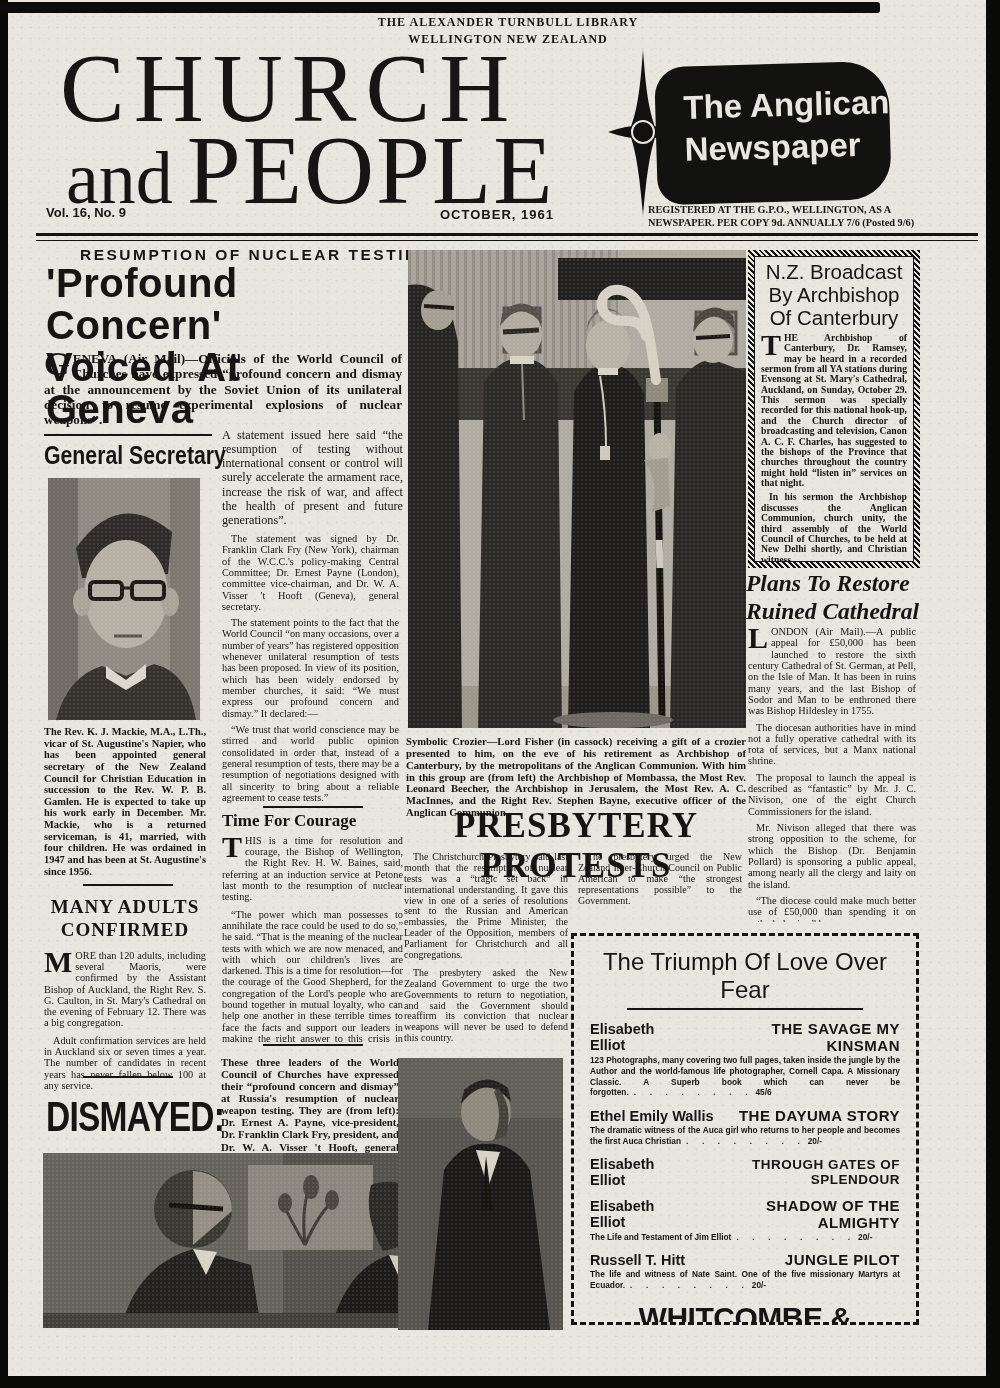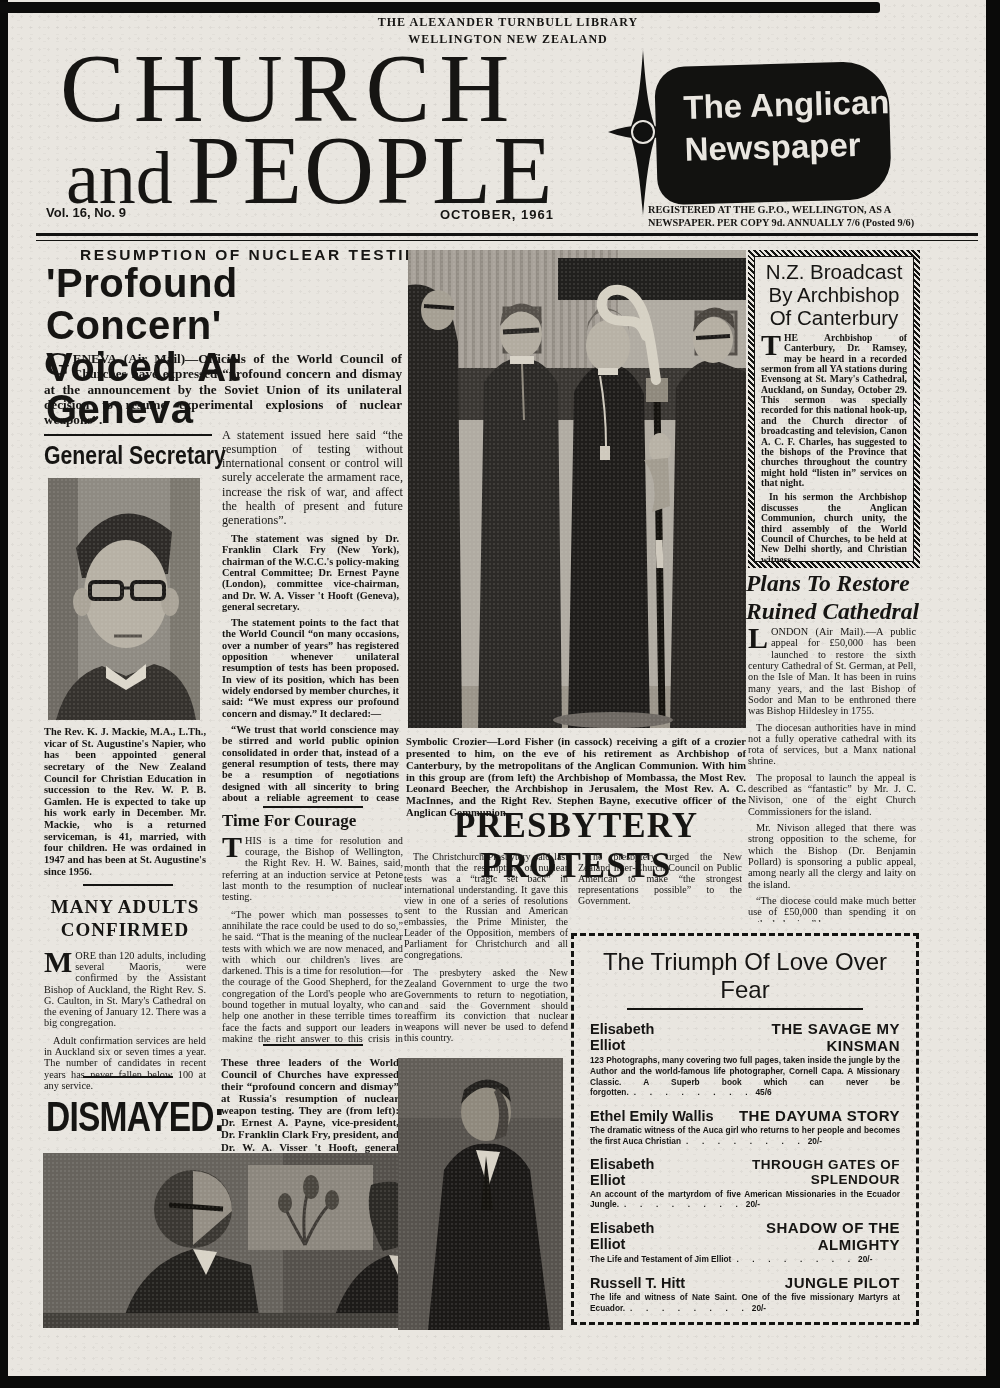--- a/index.html
+++ b/index.html
@@ -37,21 +37,21 @@
   .cap{font-weight:bold;font-size:10.4px;line-height:1.12;text-align:justify;}
   #mackie-cap{left:36px;top:726px;width:162px;}
   .srule{border-top:2px solid #141412;}
   #many{left:36px;top:896px;width:162px;}
   #many h3{margin:0 0 8px 0;text-align:center;font-size:19px;letter-spacing:1px;line-height:1.2;}
   .body10{font-size:10.3px;line-height:1.1;}
   .body10 p{margin:0 0 6px 0;}
   #dismayed{left:38px;top:1092px;font-family:"Liberation Sans",sans-serif;font-weight:bold;font-size:43px;letter-spacing:-1px;transform:scaleX(.78);transform-origin:left top;white-space:nowrap;}
   #statement-col{left:214px;top:428px;width:181px;height:376px;overflow:hidden;}
   .stmt-lead{font-size:12.2px;line-height:1.16;text-align:justify;margin:0 0 5px 0;}
-  #statement-col p.bp{margin:0 4px 5px 0;text-indent:9px;font-weight:bold;}
+  #statement-col p.bp{margin:0 4px 5px 0;text-indent:9px;}
   #tfc{left:214px;top:812px;width:181px;height:230px;overflow:hidden;}
   #tfc h3{margin:0 0 4px 0;text-align:left;font-size:17px;}
   #leaders-cap{left:213px;top:1056px;width:178px;font-size:10.8px;}
   
   #group-photo{left:400px;top:250px;width:338px;height:478px;background:#b0aba2;}
   #crozier-cap{left:398px;top:736px;width:340px;font-size:10.6px;}
   #presby-head{left:398px;top:806px;width:340px;text-align:center;font-size:35px;font-weight:bold;letter-spacing:1px;}
   .presby-col{top:852px;width:164px;height:200px;overflow:hidden;font-size:10px;line-height:1.09;}
   .presby-col p{margin:0 0 7px 0;text-indent:9px;text-align:justify;}
   #presby-c1{left:396px;}
@@ -140,21 +140,21 @@
       <line x1="66" y1="158" x2="94" y2="158" stroke="#55504a" stroke-width="3"></line>
       <path d="M8,242 Q20,198 54,188 L78,198 L106,186 Q140,194 148,242 Z" fill="#35322e"></path>
       <path d="M58,188 L78,202 L98,186 L98,200 L78,212 L58,200 Z" fill="#ddd8cc"></path>
     </svg>
   </div>
   <div class="abs cap" id="mackie-cap">The Rev. K. J. Mackie, M.A., L.Th., vicar of St. Augustine's Napier, who has been appointed general secretary of the New Zealand Council for Christian Education in succession to the Rev. W. P. B. Gamlen. He is expected to take up his work early in December. Mr. Mackie, who is a returned serviceman, is 41, married, with four children. He was ordained in 1947 and has been at St. Augustine's since 1956.</div>
   <div class="abs srule" style="left:75px;top:884px;width:90px;"></div>
 
   <div class="abs body10" id="many">
     <h3><span>MANY ADULTS</span><br><span>CONFIRMED</span></h3>
-    <p class="justp"><span class="dropcap big">M</span><span>ORE than 120 adults, including several Maoris, were confirmed by the Assistant Bishop of Auckland, the Right Rev. S. G. Caulton, in St. Mary's Cathedral on the evening of January 12. There was a big congregation.</span></p>
+    <p class="justp"><span class="dropcap big">M</span><span>ORE than 120 adults, including several Maoris, were confirmed by the Assistant Bishop of Auckland, the Right Rev. S. G. Caulton, in St. Mary's Cathedral on the evening of February 12. There was a big congregation.</span></p>
     <p class="justp" style="text-indent:9px;">Adult confirmation services are held in Auckland six or seven times a year. The number of candidates in recent years has never fallen below 100 at any service.</p>
   </div>
   <div class="abs srule" style="left:75px;top:1076px;width:90px;"></div>
   <div class="abs" id="dismayed">DISMAYED:</div>
 
   <div class="abs body10" id="statement-col">
     <p class="stmt-lead">A statement issued here said “the resumption of testing without international consent or control will surely accelerate the armament race, increase the risk of war, and affect the health of present and future generations”.</p>
     <p class="bp justp">The statement was signed by Dr. Franklin Clark Fry (New York), chairman of the W.C.C.'s policy-making Central Committee; Dr. Ernest Payne (London), committee vice-chairman, and Dr. W. A. Visser 't Hooft (Geneva), general secretary.</p>
     <p class="bp justp">The statement points to the fact that the World Council “on many occasions, over a number of years” has registered opposition whenever unilateral resumption of tests has been proposed. In view of its position, which has been widely endorsed by member churches, it said: “We must express our profound concern and dismay.” It declared:—</p>
     <p class="bp justp">“We trust that world conscience may be stirred and world public opinion consolidated in order that, instead of a general resumption of tests, there may be a resumption of negotiations designed with all sincerity to bring about a reliable agreement to cease tests.”</p>
@@ -296,21 +296,20 @@
           <span class="book-author">Ethel Emily Wallis</span>
           <span class="book-title">THE DAYUMA STORY</span>
         </div>
       <div class="book-desc"><span>The dramatic witness of the Auca girl who returns to her people and becomes the first Auca Christian</span><span class="dots"></span><span class="price">20/-</span></div>
     </div>
     <div class="book">
       <div class="book-row">
           <span class="book-author">Elisabeth Elliot</span>
           <span class="book-title" style="font-size:13.5px;">THROUGH GATES OF SPLENDOUR</span>
         </div>
-      <div class="book-desc"><span>An account of the martyrdom of five American Missionaries in the Ecuador Jungle.</span><span class="dots"></span><span class="price">20/-</span></div>
     </div>
     <div class="book">
       <div class="book-row">
           <span class="book-author">Elisabeth Elliot</span>
           <span class="book-title">SHADOW OF THE ALMIGHTY</span>
         </div>
       <div class="book-desc"><span>The Life and Testament of Jim Elliot</span><span class="dots"></span><span class="price">20/-</span></div>
     </div>
     <div class="book">
       <div class="book-row">

